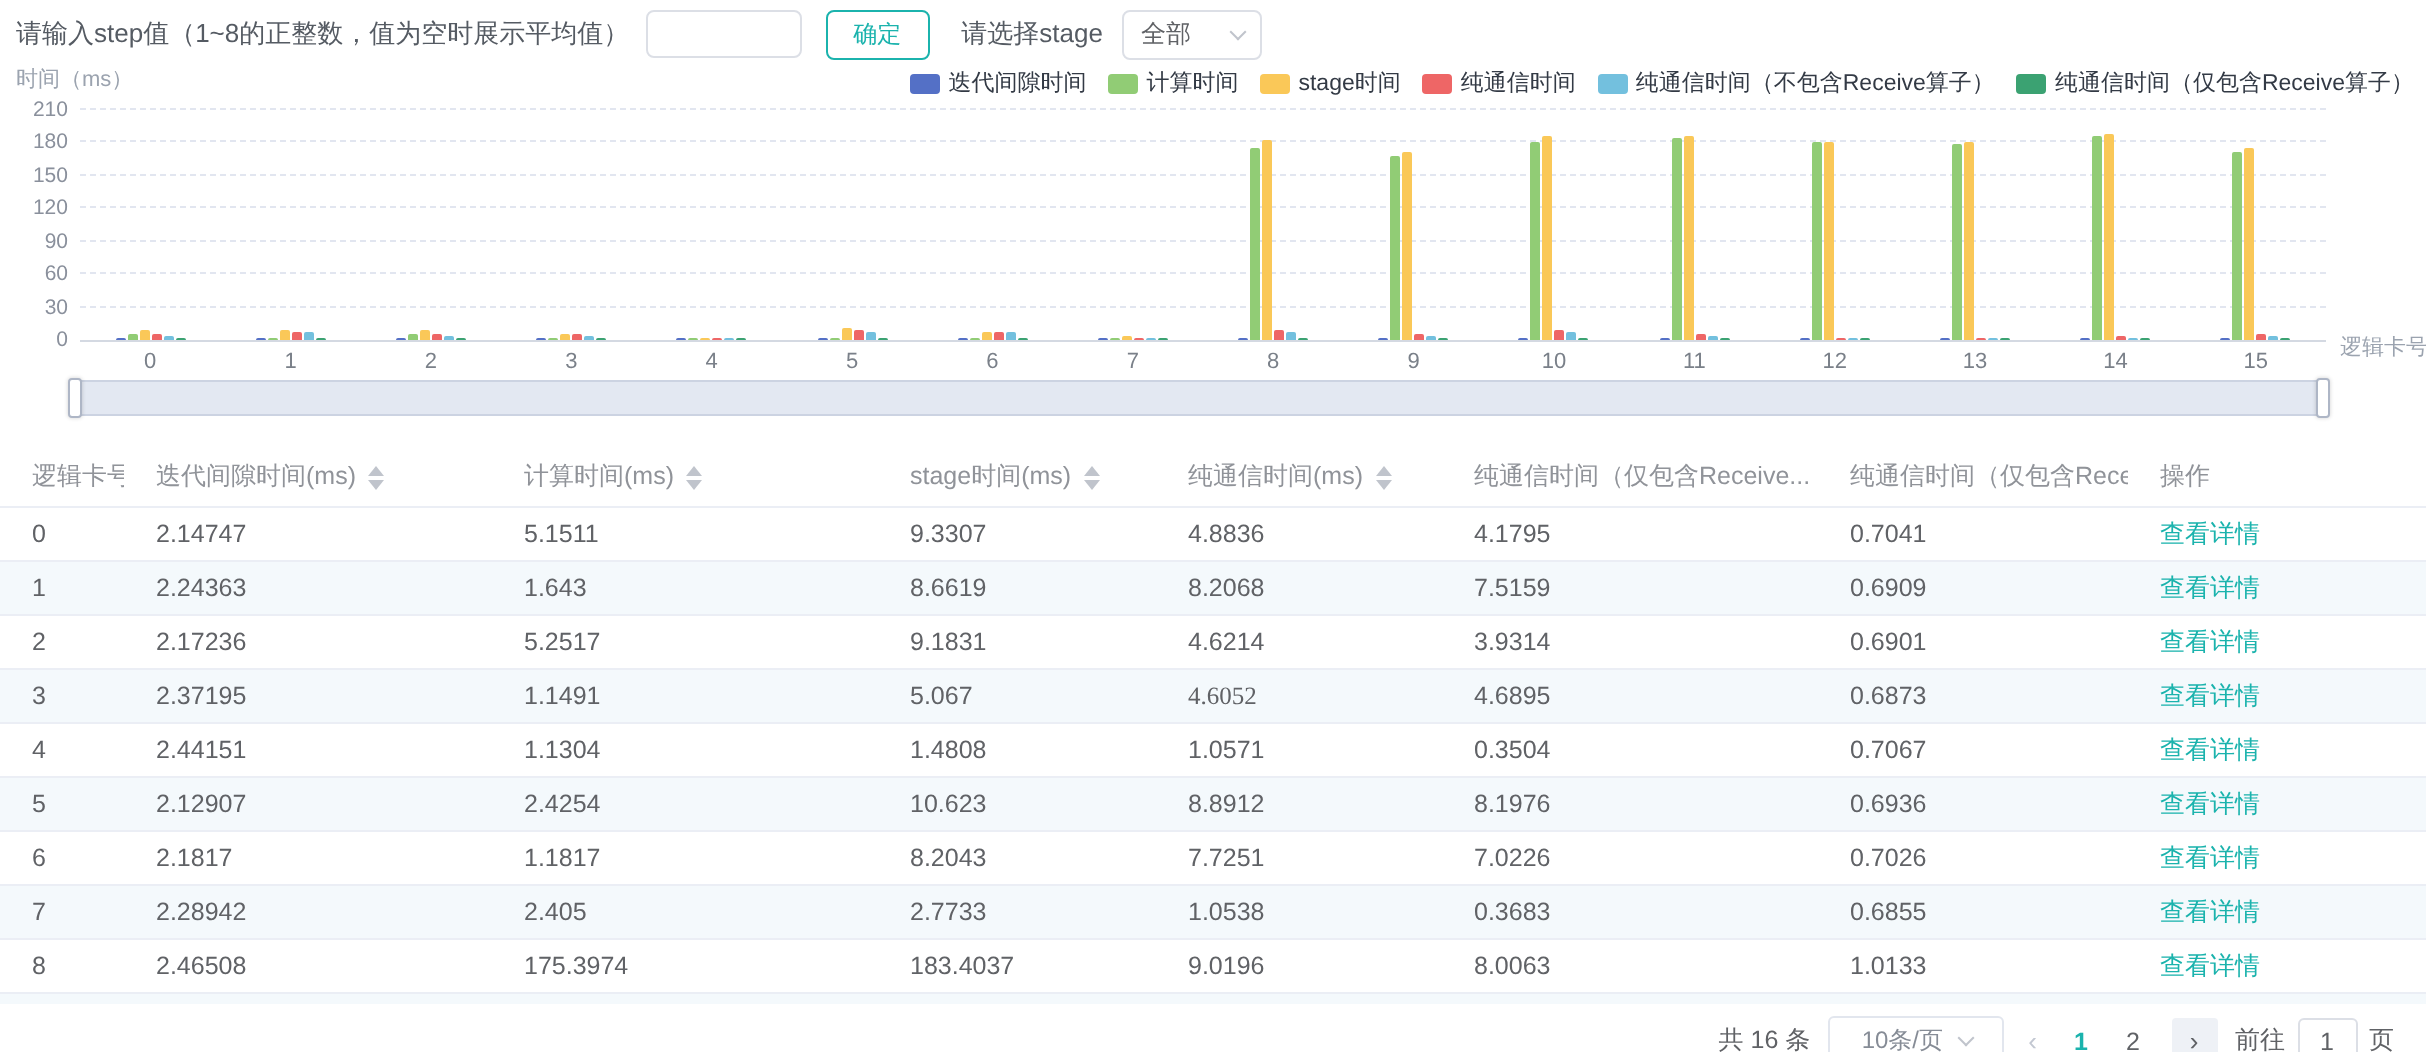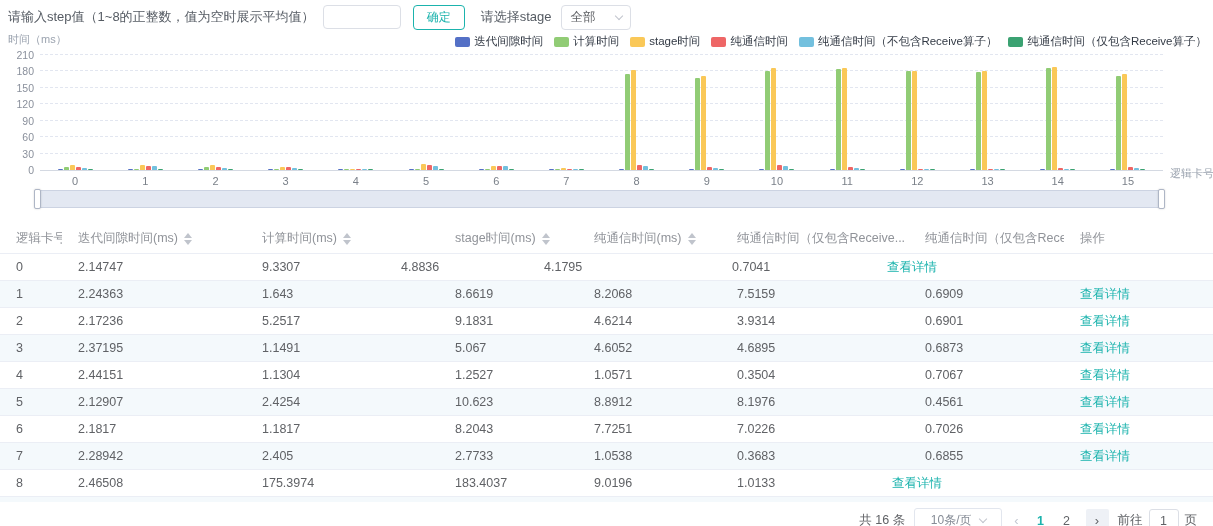--- a/index.html
+++ b/index.html
@@ -309,20 +309,21 @@
         <span>纯通信时间（仅包含Receive...</span>
       </div>
       <div class="t-cell" style="width: 149px;">
         <span>操作</span>
       </div>
     </div>
   <div>
       <div class="t-row">
         <div class="t-cell" style="width: 62px;">0</div>
         <div class="t-cell" style="width: 184px;">2.14747</div>
+        <div class="t-cell" style="width: 193px;">5.1511</div>
         <div class="t-cell" style="width: 139px;">9.3307</div>
         <div class="t-cell" style="width: 143px;">4.8836</div>
         <div class="t-cell" style="width: 188px;">4.1795</div>
         <div class="t-cell" style="width: 155px;">0.7041</div>
         <div class="t-cell" style="width: 149px;">
           <span class="link">查看详情</span>
         </div>
       </div>
       <div class="t-row striped">
         <div class="t-cell" style="width: 62px;">1</div>
@@ -346,47 +347,47 @@
         <div class="t-cell" style="width: 155px;">0.6901</div>
         <div class="t-cell" style="width: 149px;">
           <span class="link">查看详情</span>
         </div>
       </div>
       <div class="t-row striped">
         <div class="t-cell" style="width: 62px;">3</div>
         <div class="t-cell" style="width: 184px;">2.37195</div>
         <div class="t-cell" style="width: 193px;">1.1491</div>
         <div class="t-cell" style="width: 139px;">5.067</div>
-        <div class="t-cell" style="width: 143px;">4.6052</div>
+        <div class="t-cell" style="width: 143px; font-family: Liberation Serif, serif;">4.6052</div>
         <div class="t-cell" style="width: 188px;">4.6895</div>
         <div class="t-cell" style="width: 155px;">0.6873</div>
         <div class="t-cell" style="width: 149px;">
           <span class="link">查看详情</span>
         </div>
       </div>
       <div class="t-row">
         <div class="t-cell" style="width: 62px;">4</div>
         <div class="t-cell" style="width: 184px;">2.44151</div>
         <div class="t-cell" style="width: 193px;">1.1304</div>
-        <div class="t-cell" style="width: 139px;">1.2527</div>
+        <div class="t-cell" style="width: 139px;">1.4808</div>
         <div class="t-cell" style="width: 143px;">1.0571</div>
         <div class="t-cell" style="width: 188px;">0.3504</div>
         <div class="t-cell" style="width: 155px;">0.7067</div>
         <div class="t-cell" style="width: 149px;">
           <span class="link">查看详情</span>
         </div>
       </div>
       <div class="t-row striped">
         <div class="t-cell" style="width: 62px;">5</div>
         <div class="t-cell" style="width: 184px;">2.12907</div>
         <div class="t-cell" style="width: 193px;">2.4254</div>
         <div class="t-cell" style="width: 139px;">10.623</div>
         <div class="t-cell" style="width: 143px;">8.8912</div>
         <div class="t-cell" style="width: 188px;">8.1976</div>
-        <div class="t-cell" style="width: 155px;">0.4561</div>
+        <div class="t-cell" style="width: 155px;">0.6936</div>
         <div class="t-cell" style="width: 149px;">
           <span class="link">查看详情</span>
         </div>
       </div>
       <div class="t-row">
         <div class="t-cell" style="width: 62px;">6</div>
         <div class="t-cell" style="width: 184px;">2.1817</div>
         <div class="t-cell" style="width: 193px;">1.1817</div>
         <div class="t-cell" style="width: 139px;">8.2043</div>
         <div class="t-cell" style="width: 143px;">7.7251</div>
@@ -407,20 +408,21 @@
         <div class="t-cell" style="width: 149px;">
           <span class="link">查看详情</span>
         </div>
       </div>
       <div class="t-row">
         <div class="t-cell" style="width: 62px;">8</div>
         <div class="t-cell" style="width: 184px;">2.46508</div>
         <div class="t-cell" style="width: 193px;">175.3974</div>
         <div class="t-cell" style="width: 139px;">183.4037</div>
         <div class="t-cell" style="width: 143px;">9.0196</div>
+        <div class="t-cell" style="width: 188px;">8.0063</div>
         <div class="t-cell" style="width: 155px;">1.0133</div>
         <div class="t-cell" style="width: 149px;">
           <span class="link">查看详情</span>
         </div>
       </div>
     </div>
   <div class="partial-row"></div>
 </div>
 
 <div class="pagination">

